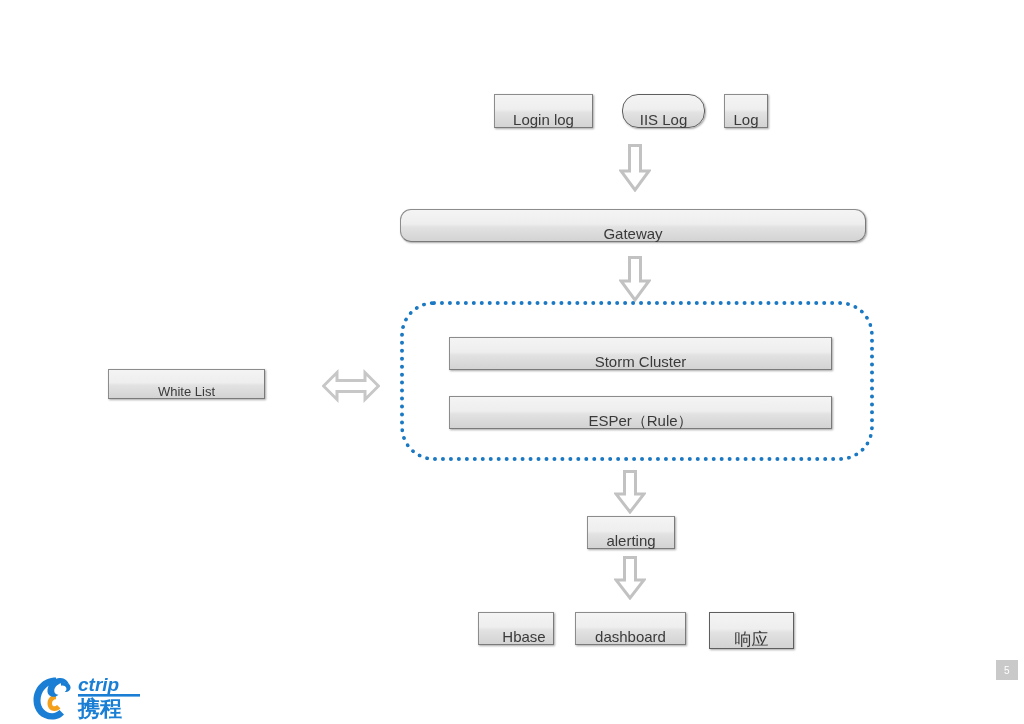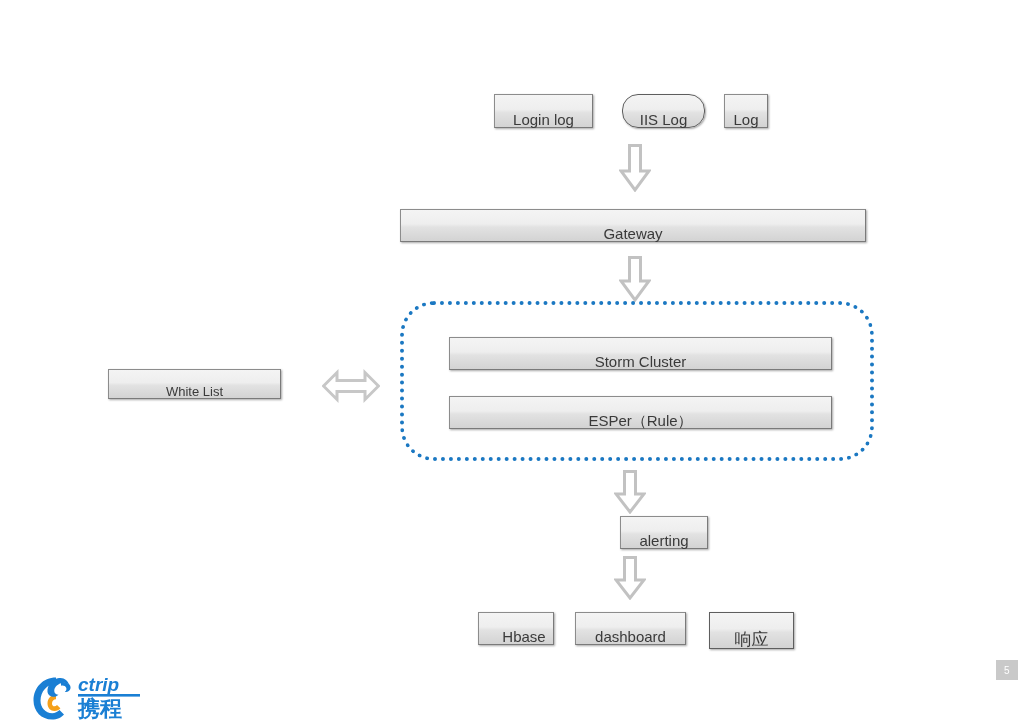--- a/index.html
+++ b/index.html
@@ -103,58 +103,58 @@
   <div class="box" style="left:724px; top:94px; width:44px; height:34px;">
     <span>Log</span>
   </div>
 
   <div class="arrow-down" style="left:619px; top:144px;">
     <svg width="32" height="48" viewBox="0 0 32 48">
       <polygon points="10.5,1.5 21.5,1.5 21.5,27 30,27 16,46 2,27 10.5,27" fill="#ffffff" stroke="#c2c2c2" stroke-width="3" stroke-linejoin="miter"></polygon>
     </svg>
   </div>
 
-  <div class="box box-wide" style="left:400px; top:209px; width:466px; height:33px;">
+  <div class="box box-wide" style="left:400px; top:209px; width:466px; height:33px;border-radius:11px;">
     <span>Gateway</span>
   </div>
 
   <div class="arrow-down" style="left:619px; top:256px;">
     <svg width="32" height="46" viewBox="0 0 32 46">
       <polygon points="10.5,1.5 21.5,1.5 21.5,25 30,25 16,44 2,25 10.5,25" fill="#ffffff" stroke="#c2c2c2" stroke-width="3" stroke-linejoin="miter"></polygon>
     </svg>
   </div>
 
   <div id="engine-group" style="left:400px; top:301px; width:474px; height:160px;">
   </div>
 
   <div class="box" style="left:449px; top:337px; width:383px; height:33px;">
     <span>Storm Cluster</span>
   </div>
 
   <div class="box" style="left:449px; top:396px; width:383px; height:33px;">
     <span>ESPer（Rule）</span>
   </div>
 
-  <div class="box" style="left:108px; top:369px; width:173px; height:30px; font-size:13px;">
+  <div class="box" style="left:108px; top:369px; width:157px; height:30px; font-size:13px;">
     <span>White List</span>
   </div>
 
   <div class="arrow-lr" style="left:322px; top:367px;">
     <svg width="58" height="38" viewBox="0 0 58 38">
       <polygon points="1.5,19 15,5.5 15,13.5 43,13.5 43,5.5 56.5,19 43,32.5 43,24.5 15,24.5 15,32.5" fill="#ffffff" stroke="#c7c7c7" stroke-width="3" stroke-linejoin="miter"></polygon>
     </svg>
   </div>
 
   <div class="arrow-down" style="left:614px; top:470px;">
     <svg width="32" height="44" viewBox="0 0 32 44">
       <polygon points="10.5,1.5 21.5,1.5 21.5,24 30,24 16,42 2,24 10.5,24" fill="#ffffff" stroke="#c2c2c2" stroke-width="3" stroke-linejoin="miter"></polygon>
     </svg>
   </div>
 
-  <div class="box" style="left:587px; top:516px; width:88px; height:33px;margin-left:33px;">
+  <div class="box" style="left:587px; top:516px; width:88px; height:33px;">
     <span>alerting</span>
   </div>
 
   <div class="arrow-down" style="left:614px; top:556px;">
     <svg width="32" height="44" viewBox="0 0 32 44">
       <polygon points="10.5,1.5 21.5,1.5 21.5,24 30,24 16,42 2,24 10.5,24" fill="#ffffff" stroke="#c2c2c2" stroke-width="3" stroke-linejoin="miter"></polygon>
     </svg>
   </div>
 
   <div class="box" style="left:478px; top:612px; width:76px; height:33px;padding-left:16px;">

